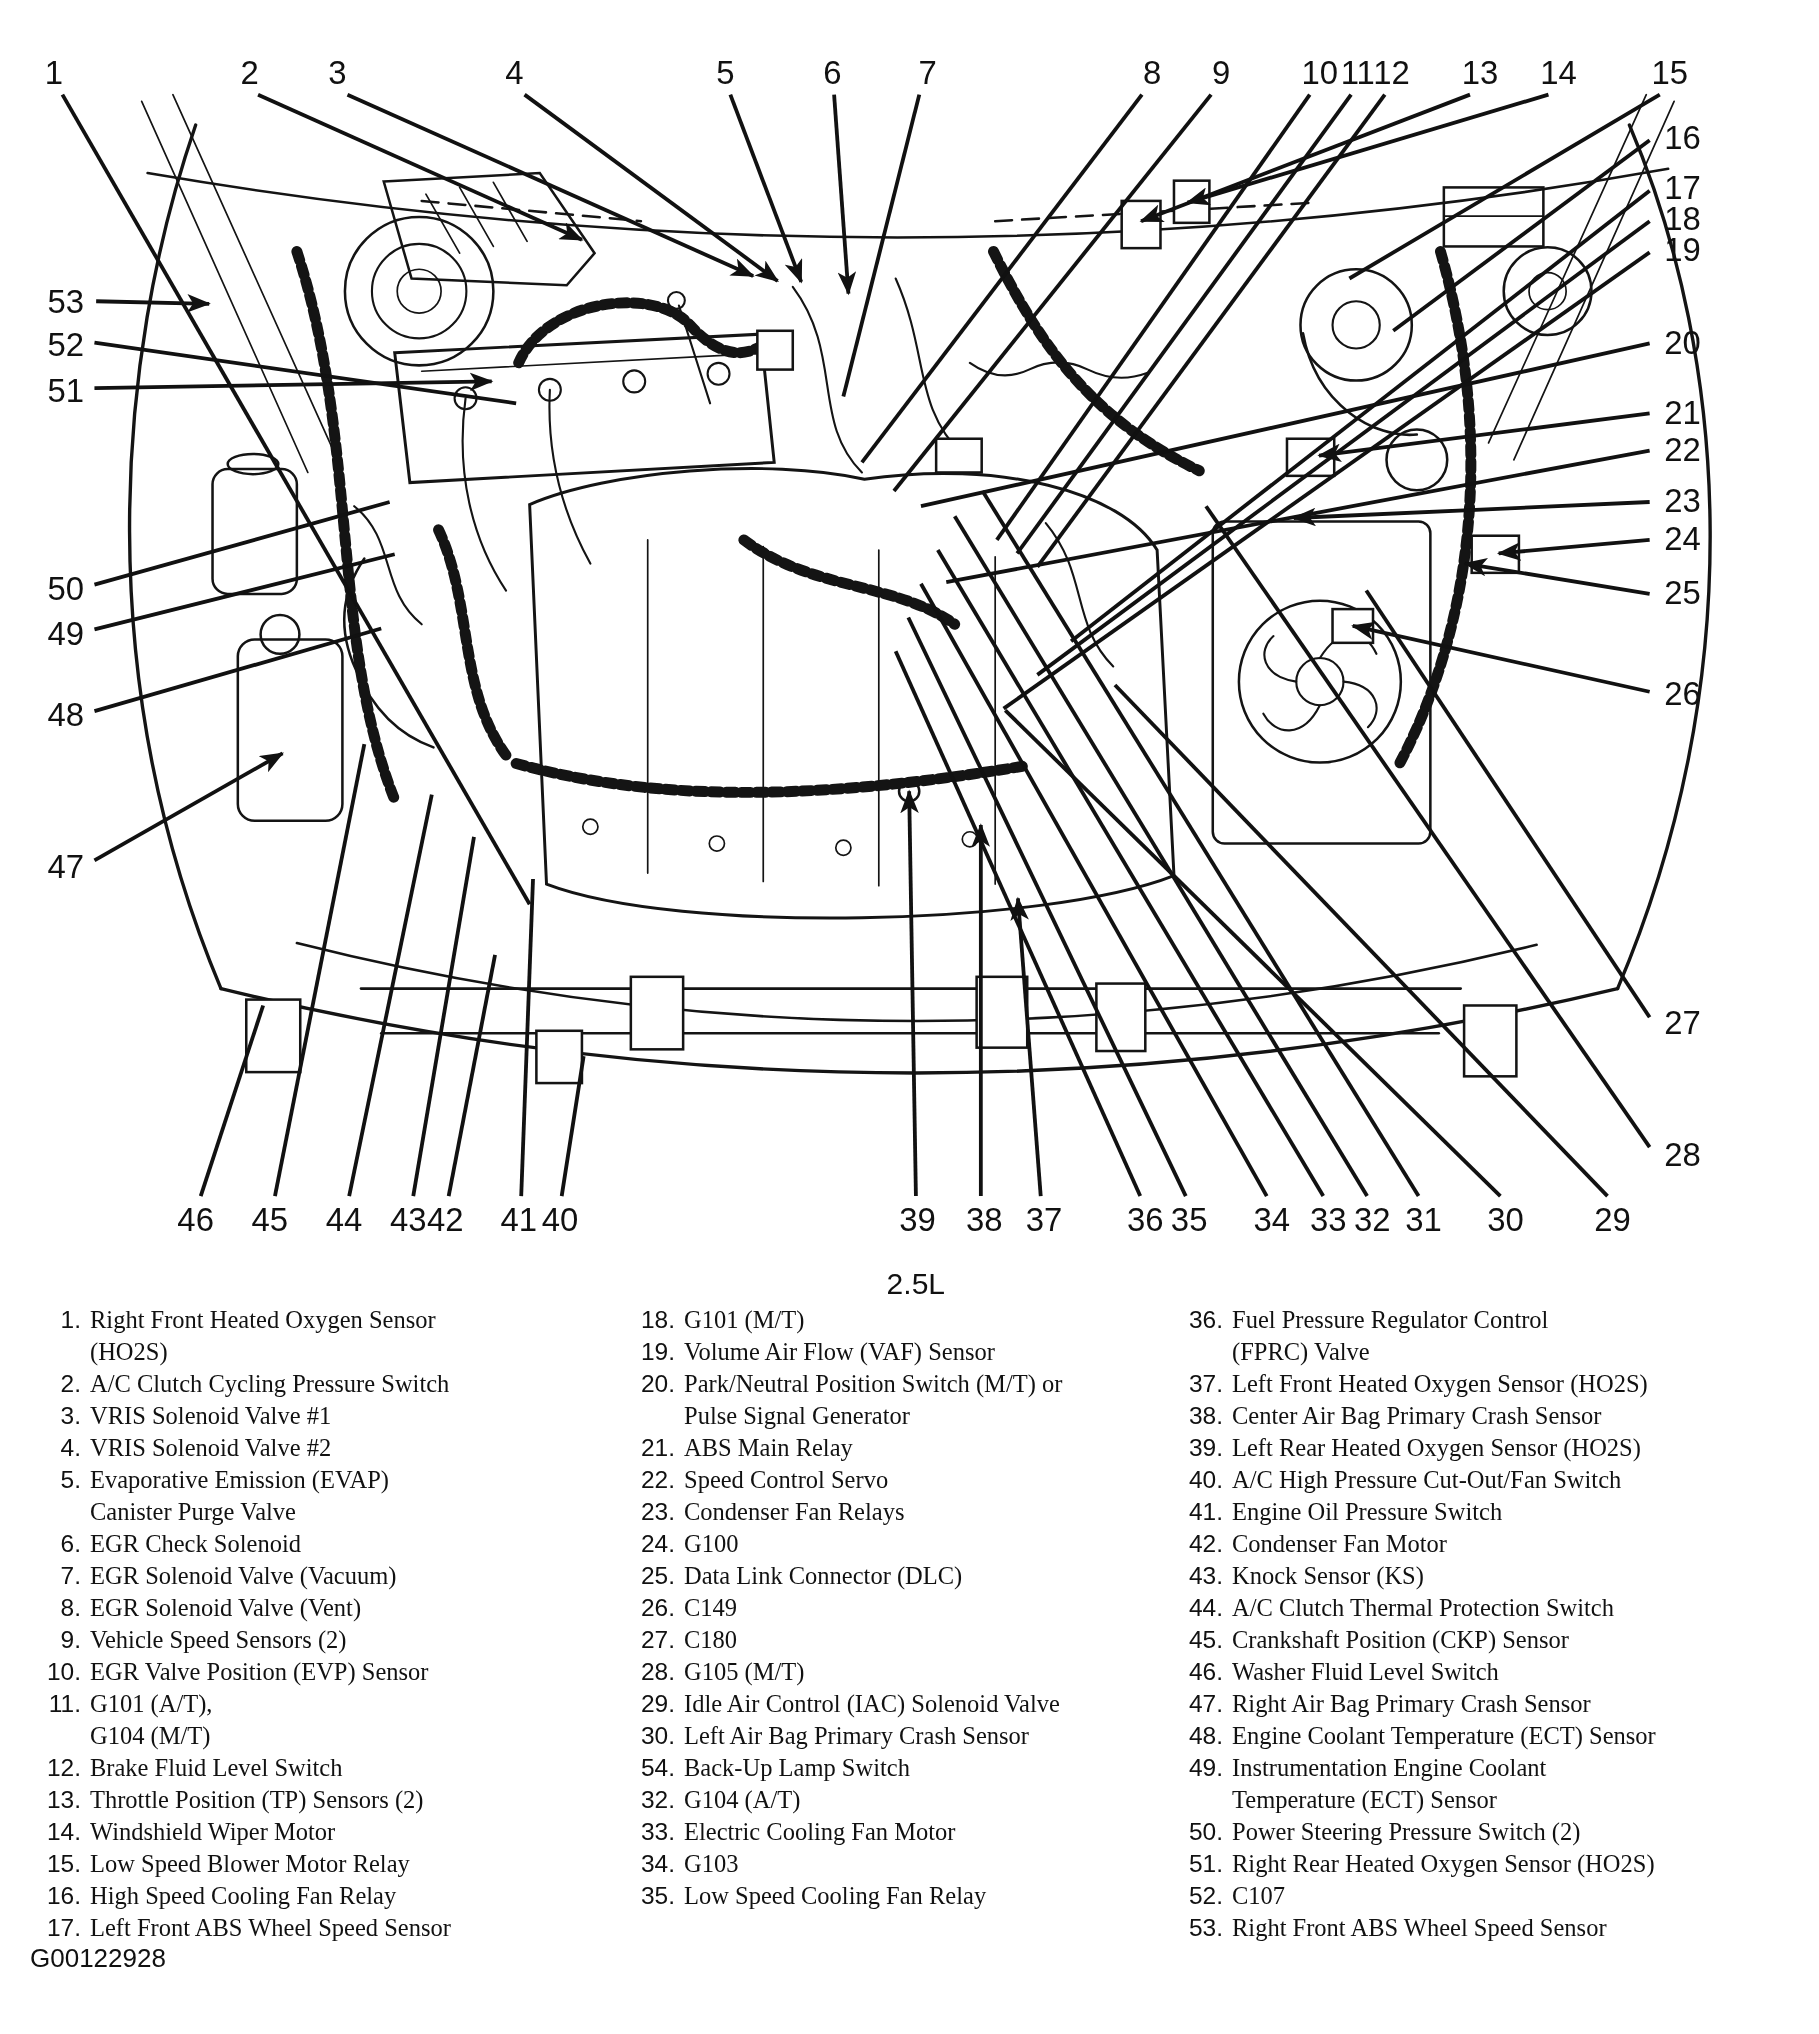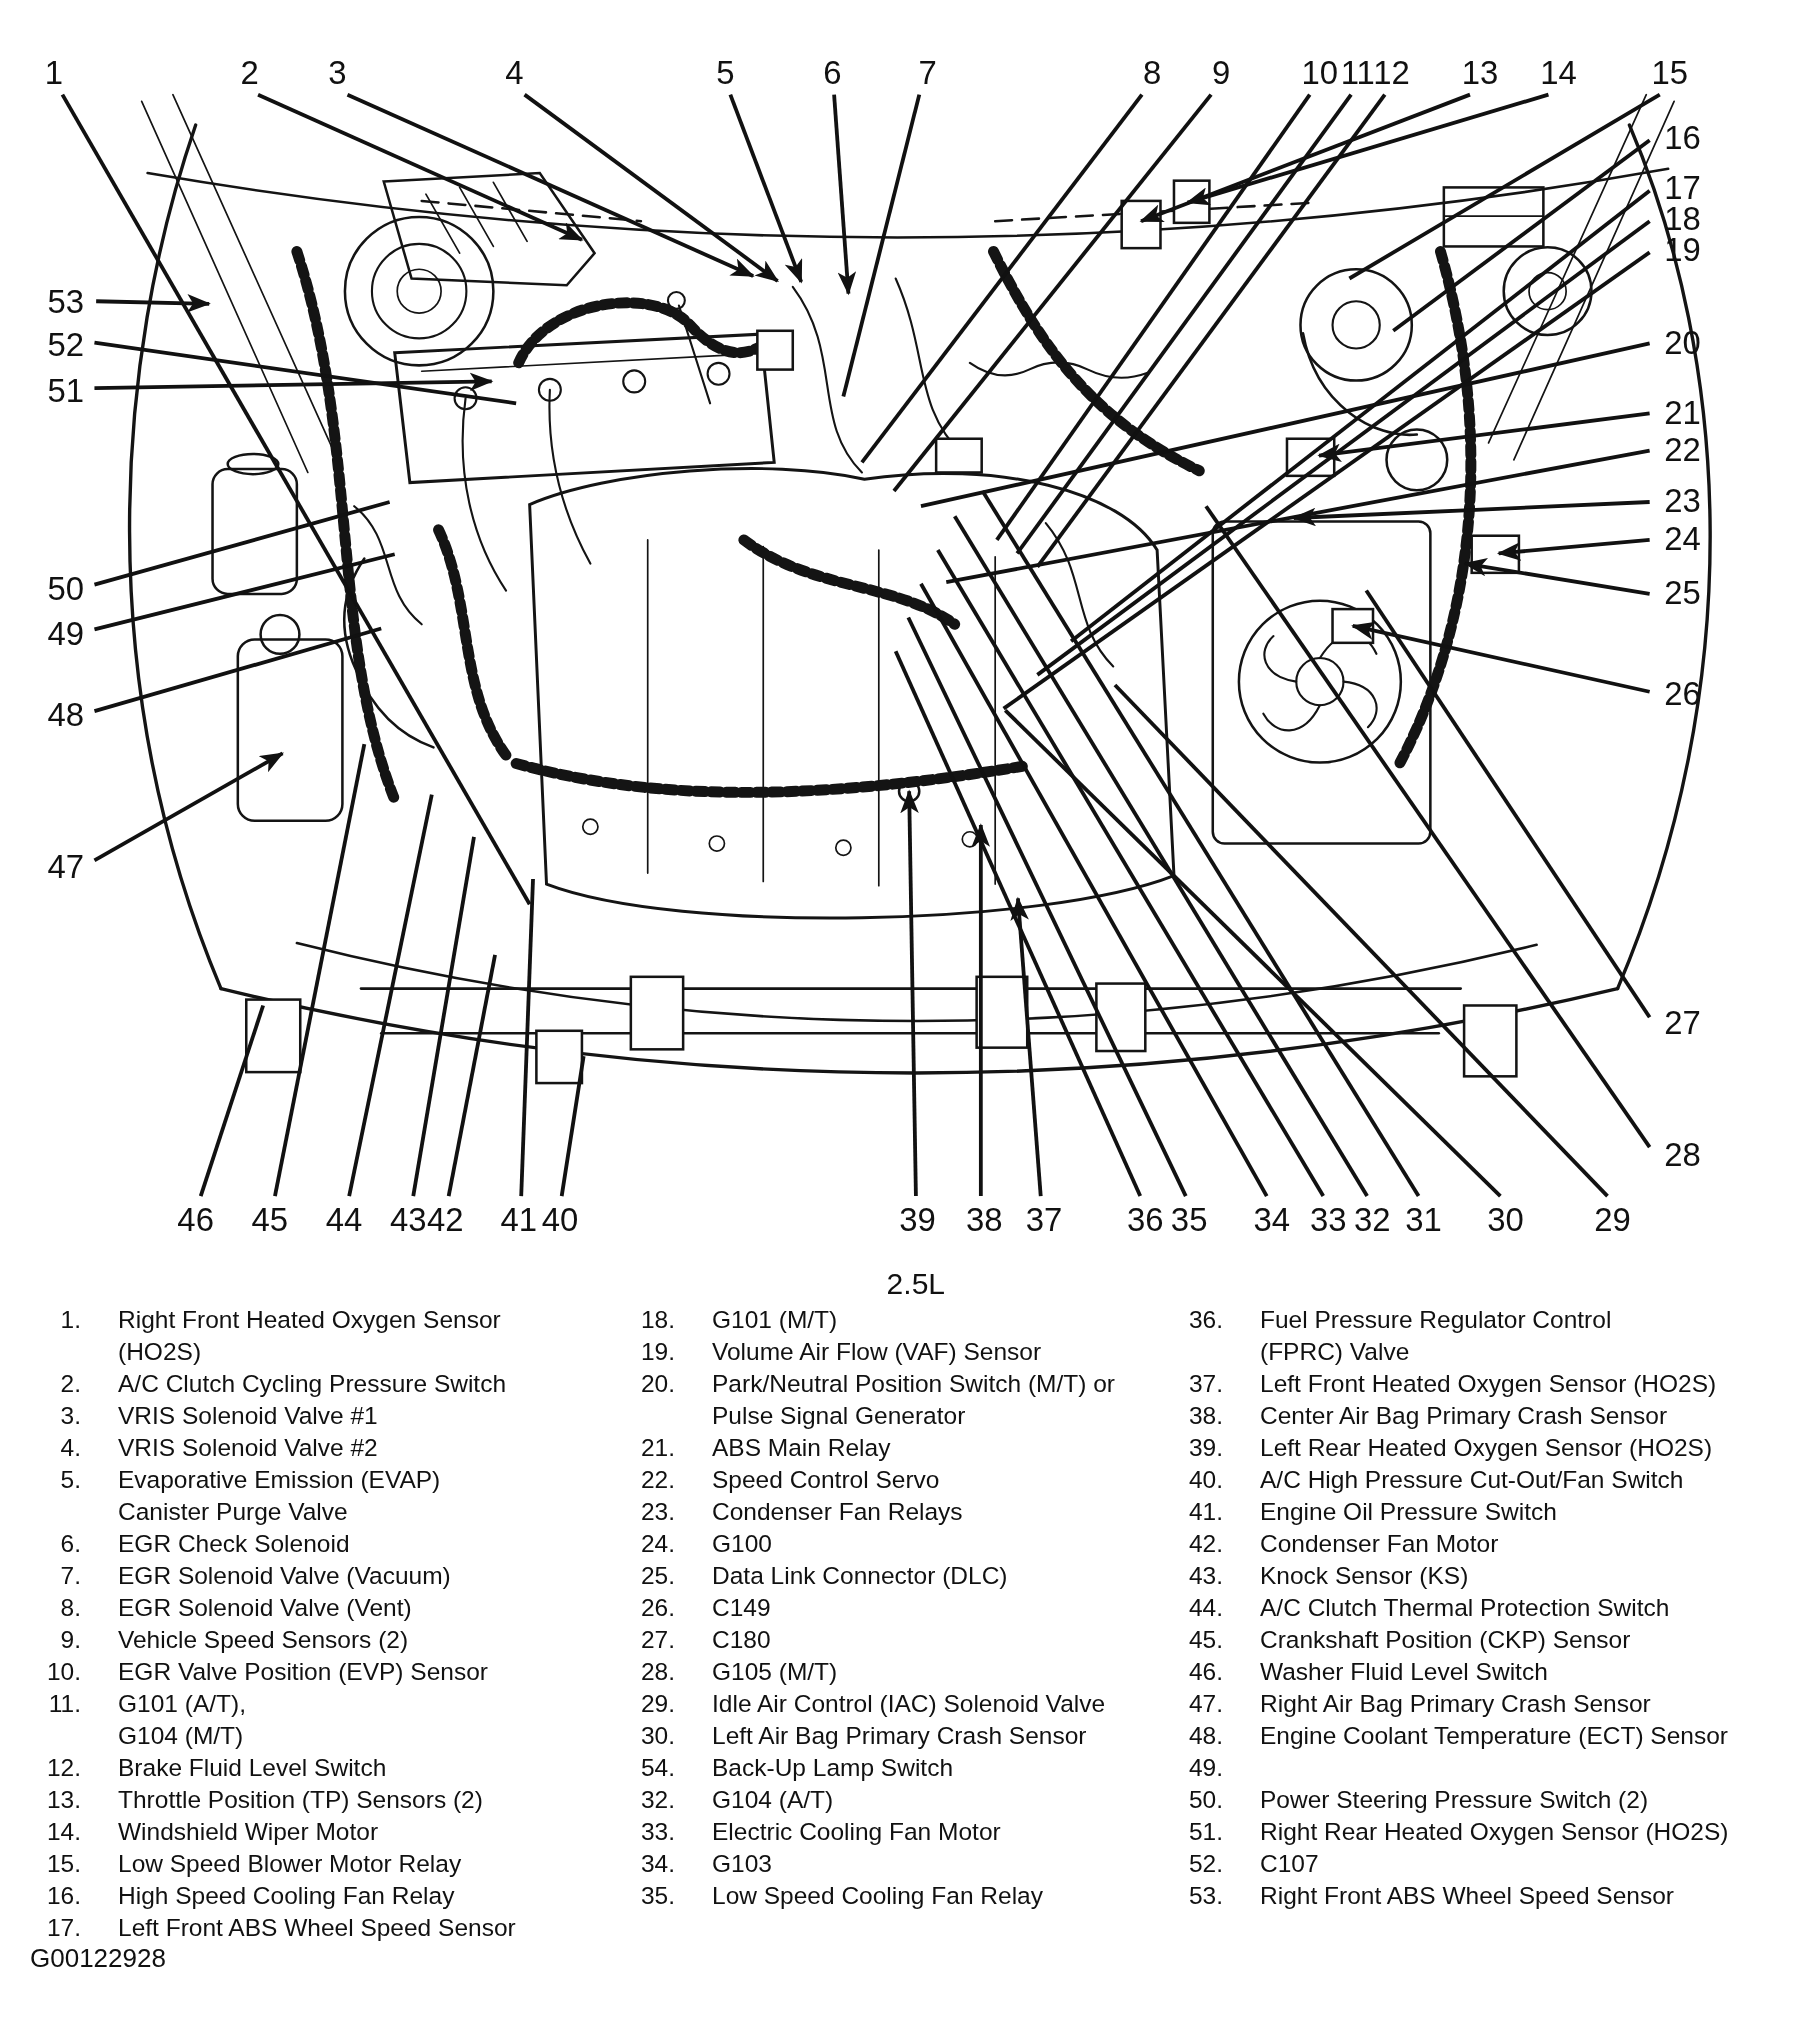--- a/index.html
+++ b/index.html
@@ -34,22 +34,23 @@
     align-items:flex-start;
     font-size:24.5px;
     line-height:32px;
   }
   .legend-num{
     flex:0 0 47px;
     text-align:right;
     white-space:nowrap;
   }
   .legend-text{
-    margin-left:37px;
+    margin-left:9px;
     white-space:pre-line;
+    font-family:Liberation Serif, serif;
   }
   .figure-code{
     position:absolute;
     left:30px;top:1943px;
     font-size:26px;
     color:#111111;
   }
 </style>
 </head>
 <body>
@@ -485,20 +486,22 @@
         <div class="legend-item">
           <span class="legend-num">47.</span>
           <span class="legend-text">Right Air Bag Primary Crash Sensor</span>
         </div>
         <div class="legend-item">
           <span class="legend-num">48.</span>
           <span class="legend-text">Engine Coolant Temperature (ECT) Sensor</span>
         </div>
         <div class="legend-item">
           <span class="legend-num">49.</span>
+          <span class="legend-text">Instrumentation Engine Coolant
+Temperature (ECT) Sensor</span>
         </div>
         <div class="legend-item">
           <span class="legend-num">50.</span>
           <span class="legend-text">Power Steering Pressure Switch (2)</span>
         </div>
         <div class="legend-item">
           <span class="legend-num">51.</span>
           <span class="legend-text">Right Rear Heated Oxygen Sensor (HO2S)</span>
         </div>
         <div class="legend-item">

